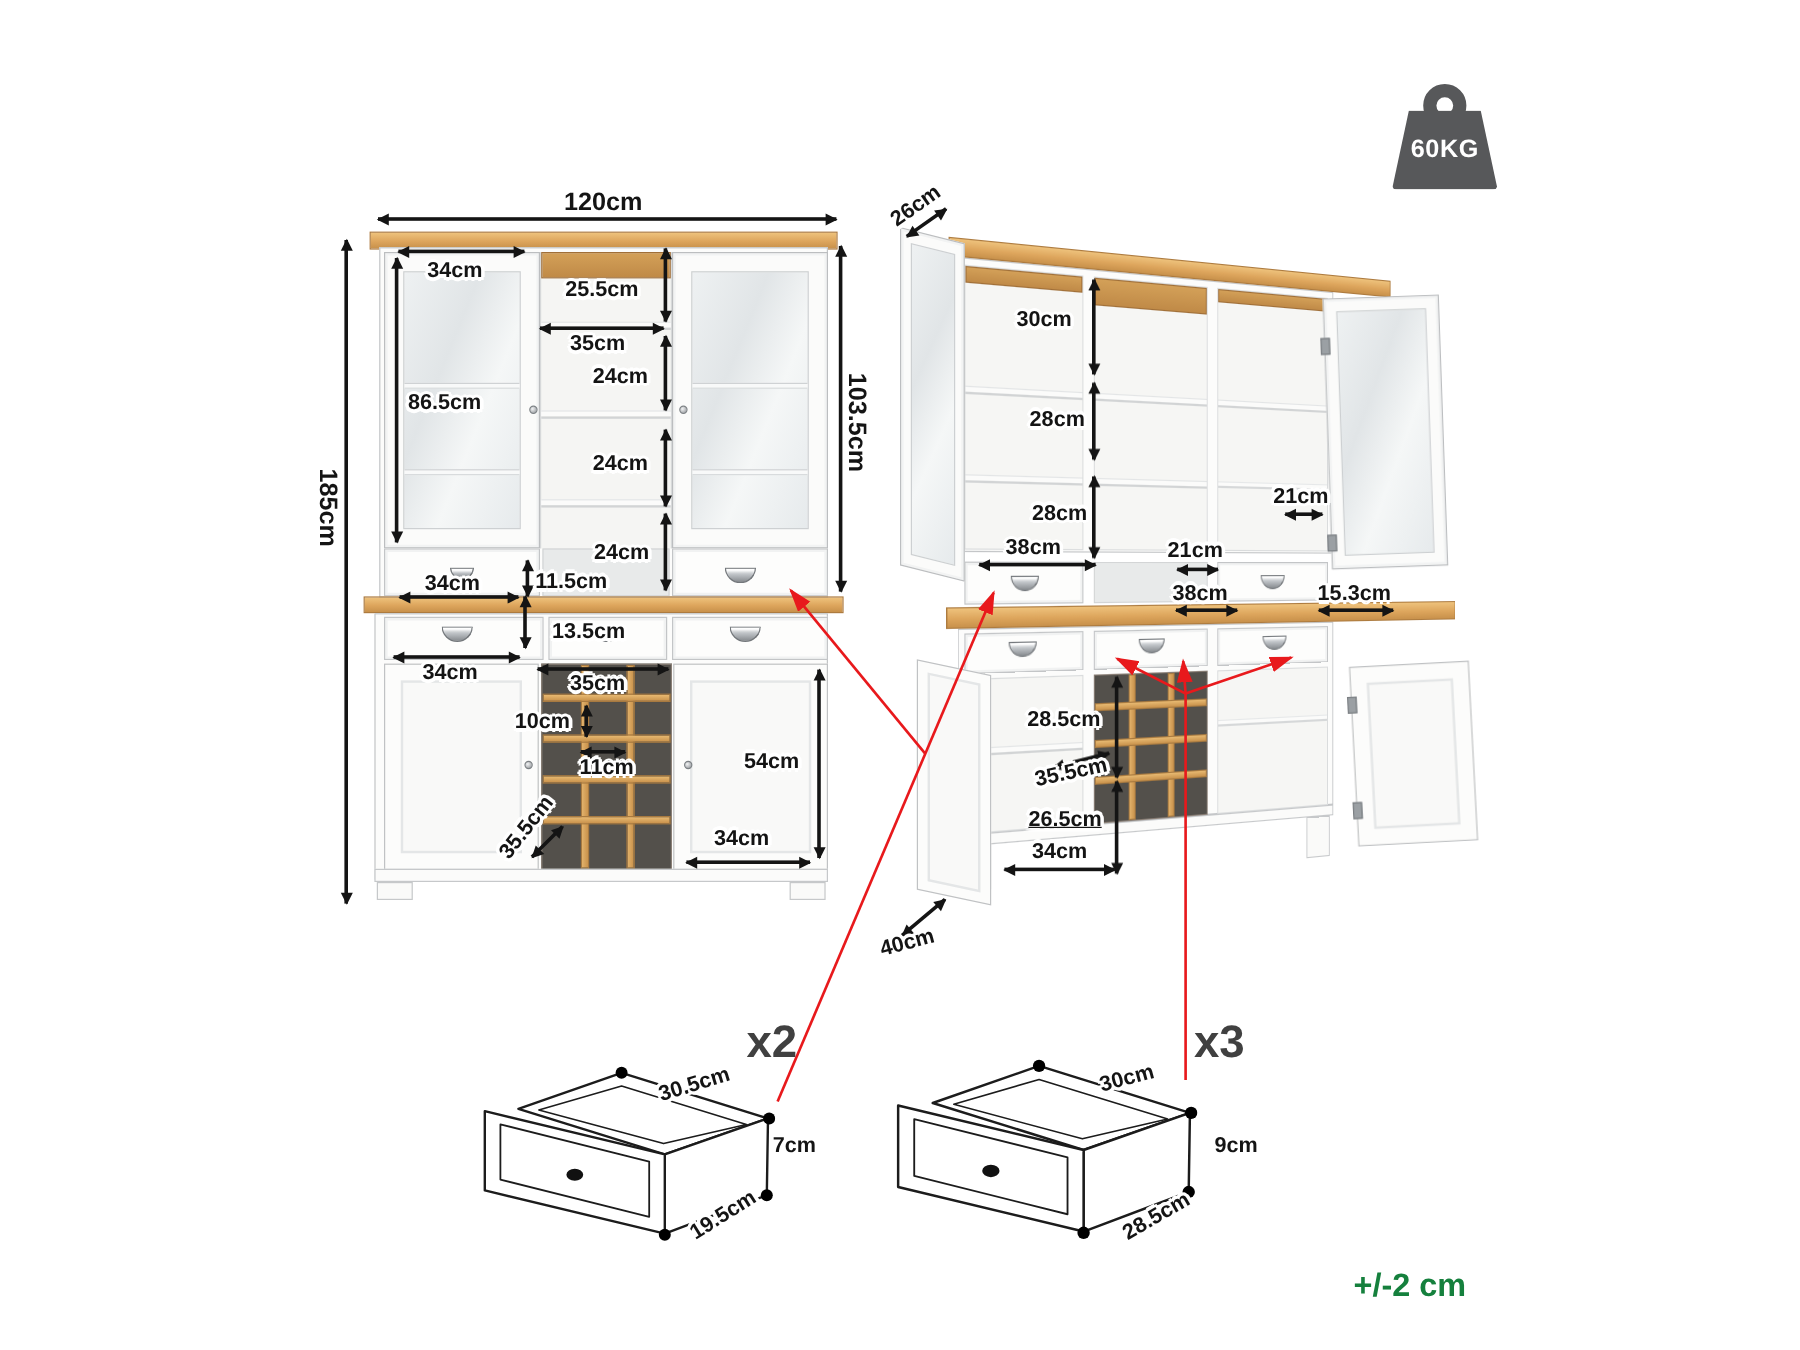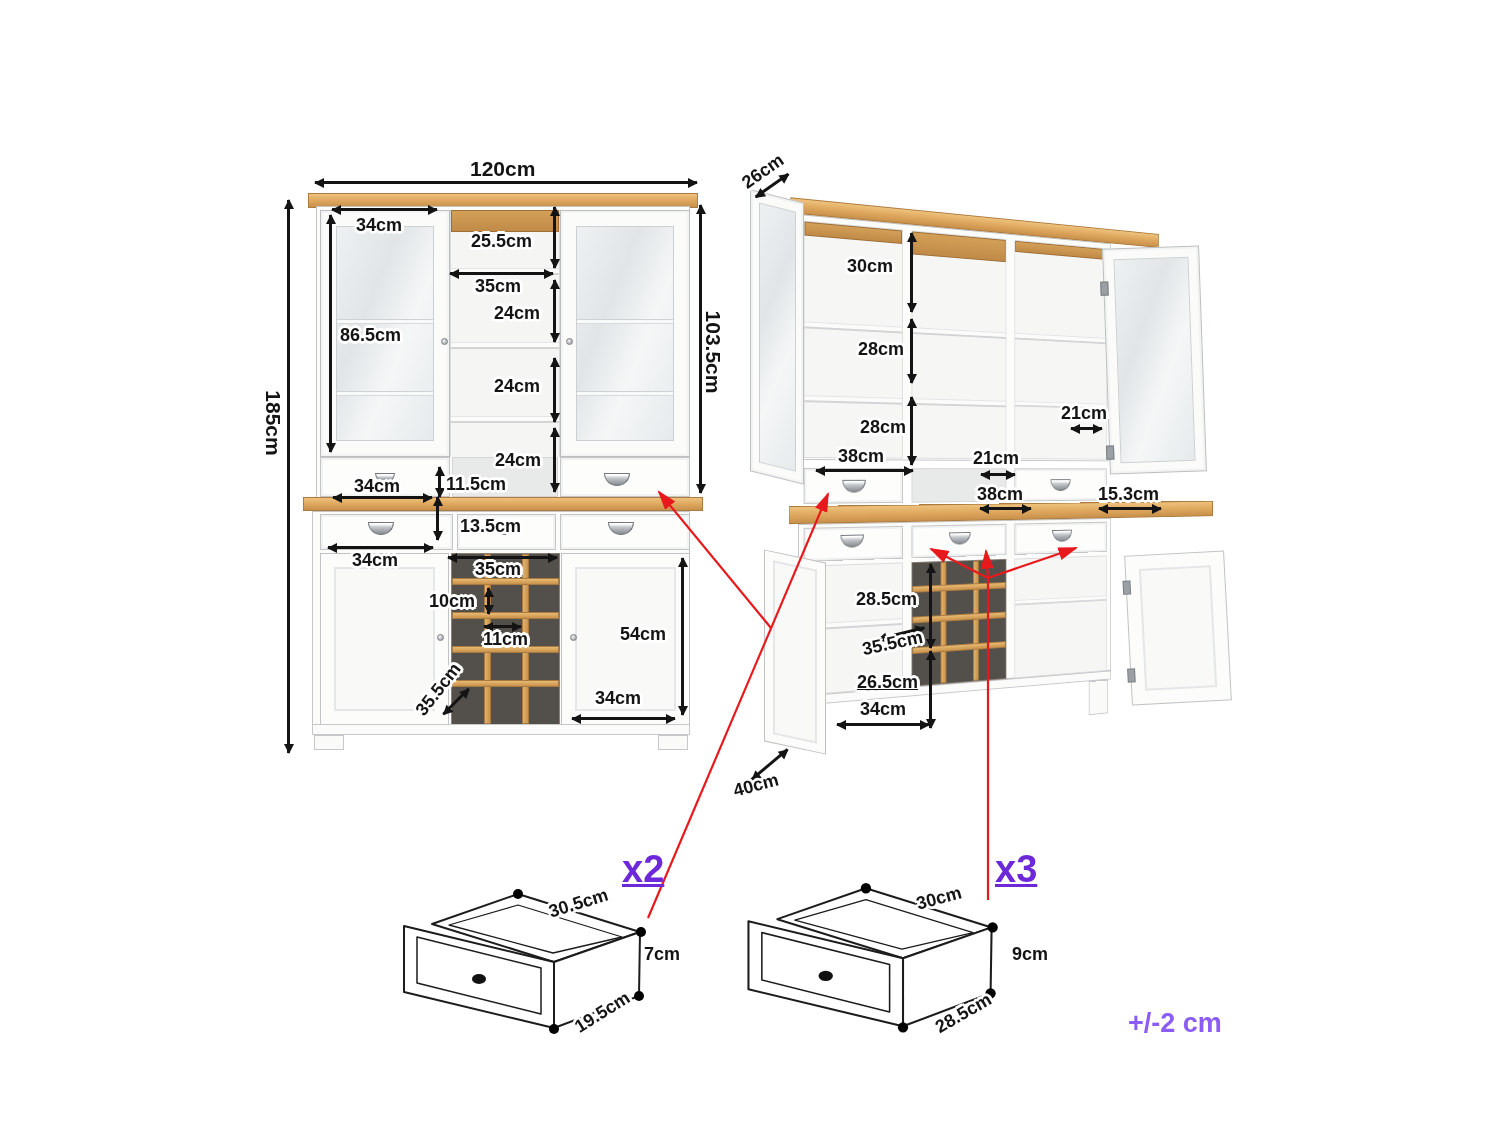--- a/index.html
+++ b/index.html
@@ -42,23 +42,23 @@
   .wbarv{position:absolute;top:0;bottom:0;width:7px;background:linear-gradient(90deg,#e2b26b,#c9924c);border:1px solid #a87a40;}
   .wbarh{position:absolute;left:0;right:0;height:7px;background:linear-gradient(180deg,#e8ba72,#c9924c);border:1px solid #a87a40;}
   .rail{position:absolute;background:#fbfbfa;border:1px solid #c6c8ca;}
   .leg{position:absolute;background:#fafaf9;border:1px solid #c6c8ca;}
   
   .rv{position:absolute;left:798px;top:198px;width:380px;height:548px;
       transform:perspective(1000px) rotateY(20deg);transform-origin:left center;z-index:4;}
   .col{position:absolute;background:#f6f6f4;border:1px solid #dadcdd;}
   .halfshelf{position:absolute;left:0;right:0;height:6px;background:#fbfbfa;border-bottom:2px solid #d6d8d9;border-top:1px solid #e6e8e9;}
   
-  .redlabel{position:absolute;color:#6d28d9;font-weight:700;font-size:38px;z-index:40;text-decoration:underline;}
+  .redlabel{position:absolute;color:#404040;font-weight:700;font-size:38px;z-index:40;}
   .overlay{position:absolute;left:0;top:0;z-index:35;pointer-events:none;}
-  .note{position:absolute;font-weight:700;font-size:27px;color:#8b5cf6;z-index:40;}
+  .note{position:absolute;font-weight:700;font-size:27px;color:#15803d;z-index:40;margin-top:48px;}
   
   .badge{position:absolute;left:1160px;top:70px;width:88px;z-index:40;}
   .badge .ring{width:36px;height:36px;border:11px solid #57585a;border-radius:50%;margin:0 auto;background:#fff;}
   .badge .bodyw{margin-top:-14px;height:66px;background:#57585a;clip-path:polygon(16% 0,84% 0,100% 100%,0 100%);
                 display:flex;align-items:center;justify-content:center;border-radius:4px;}
   .badge .bodyw span{color:#fff;font-weight:700;font-size:21px;letter-spacing:.5px;}
   .dsvg{position:absolute;z-index:20;}
 </style>
 </head>
 <body>
@@ -357,16 +357,22 @@
       <circle cx="122" cy="8" r="5"></circle>
         <circle cx="245" cy="46" r="5"></circle>
       <circle cx="243" cy="110" r="5"></circle>
         <circle cx="158" cy="143" r="5"></circle>
     </g>
   </svg>
   <div class="dim" style="left:916px;top:889px;transform:rotate(-15deg);">30cm</div>
   <div class="dim" style="left:1012px;top:945px;">9cm</div>
   <div class="dim" style="left:933px;top:1004px;transform:rotate(-30deg);">28.5cm</div>
 
+  <div class="badge">
+    <div class="ring"></div>
+    <div class="bodyw">
+      <span>60KG</span>
+    </div>
+  </div>
 
   <div class="note" style="left:1128px;top:1008px;">+/-2 cm</div>
 
 </div>
 
 </body></html>

